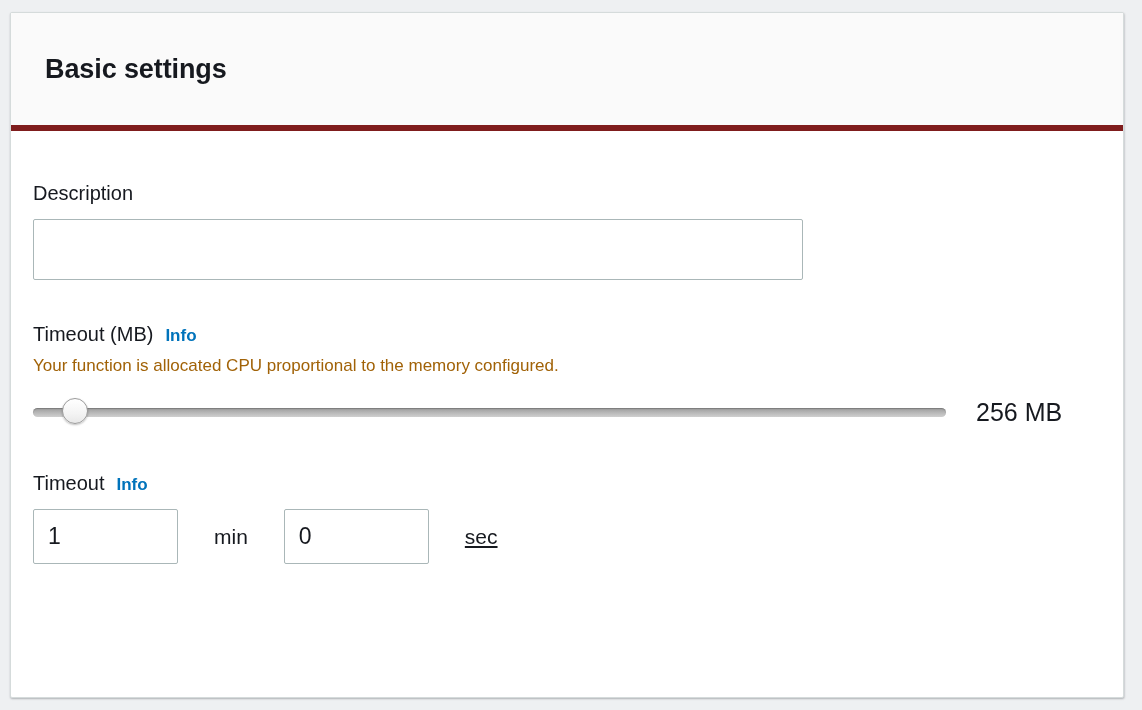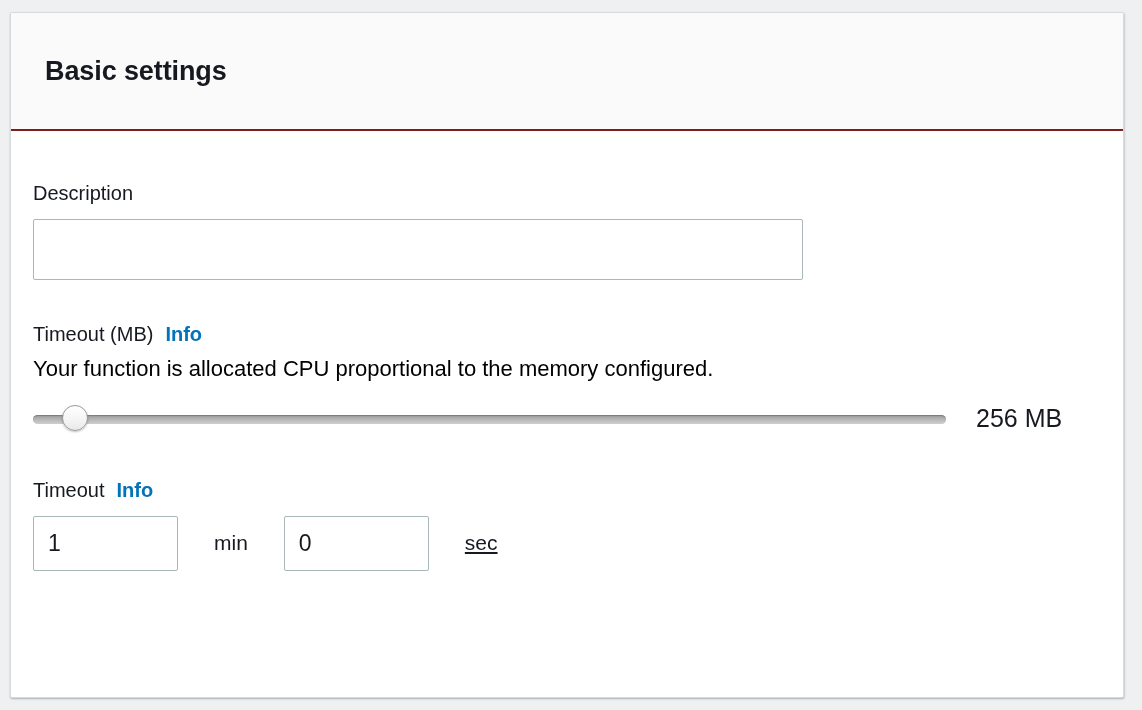--- a/index.html
+++ b/index.html
@@ -24,21 +24,21 @@
     background: #ffffff;
     border: 1px solid #d5dbdb;
     border-radius: 2px;
     box-sizing: border-box;
     box-shadow: 0 1px 2px rgba(0,10,24,0.18), 1px 1px 2px rgba(0,10,24,0.10);
   }
 
   .panel-header {
     height: 118px;
     background: #fafafa;
-    border-bottom: 2px solid #7f1d1d;
+    border-bottom: 6px solid #7f1d1d;
     box-sizing: border-box;
     display: flex;
     align-items: center;
     padding: 0 34px;
   }
   .panel-title {
     font-size: 27px;
     font-weight: bold;
     color: #16191f;
     letter-spacing: -0.1px;
@@ -53,30 +53,30 @@
 
   .field-label {
     font-size: 20px;
     color: #16191f;
     line-height: 1.25;
     display: flex;
     align-items: baseline;
     gap: 12px;
   }
   .info-link {
-    font-size: 20px;
+    font-size: 17px;
     font-weight: bold;
     color: #0073bb;
     cursor: pointer;
     text-decoration: none;
     text-align: center;
   }
   .field-desc {
-    font-size: 22px;
-    color: #000000;
+    font-size: 17px;
+    color: #a16207;
     line-height: 1.3;
     margin-top: 8px;
   }
 
   .text-input {
     display: block;
     box-sizing: border-box;
     width: 770px;
     height: 61px;
     margin-top: 13px;

